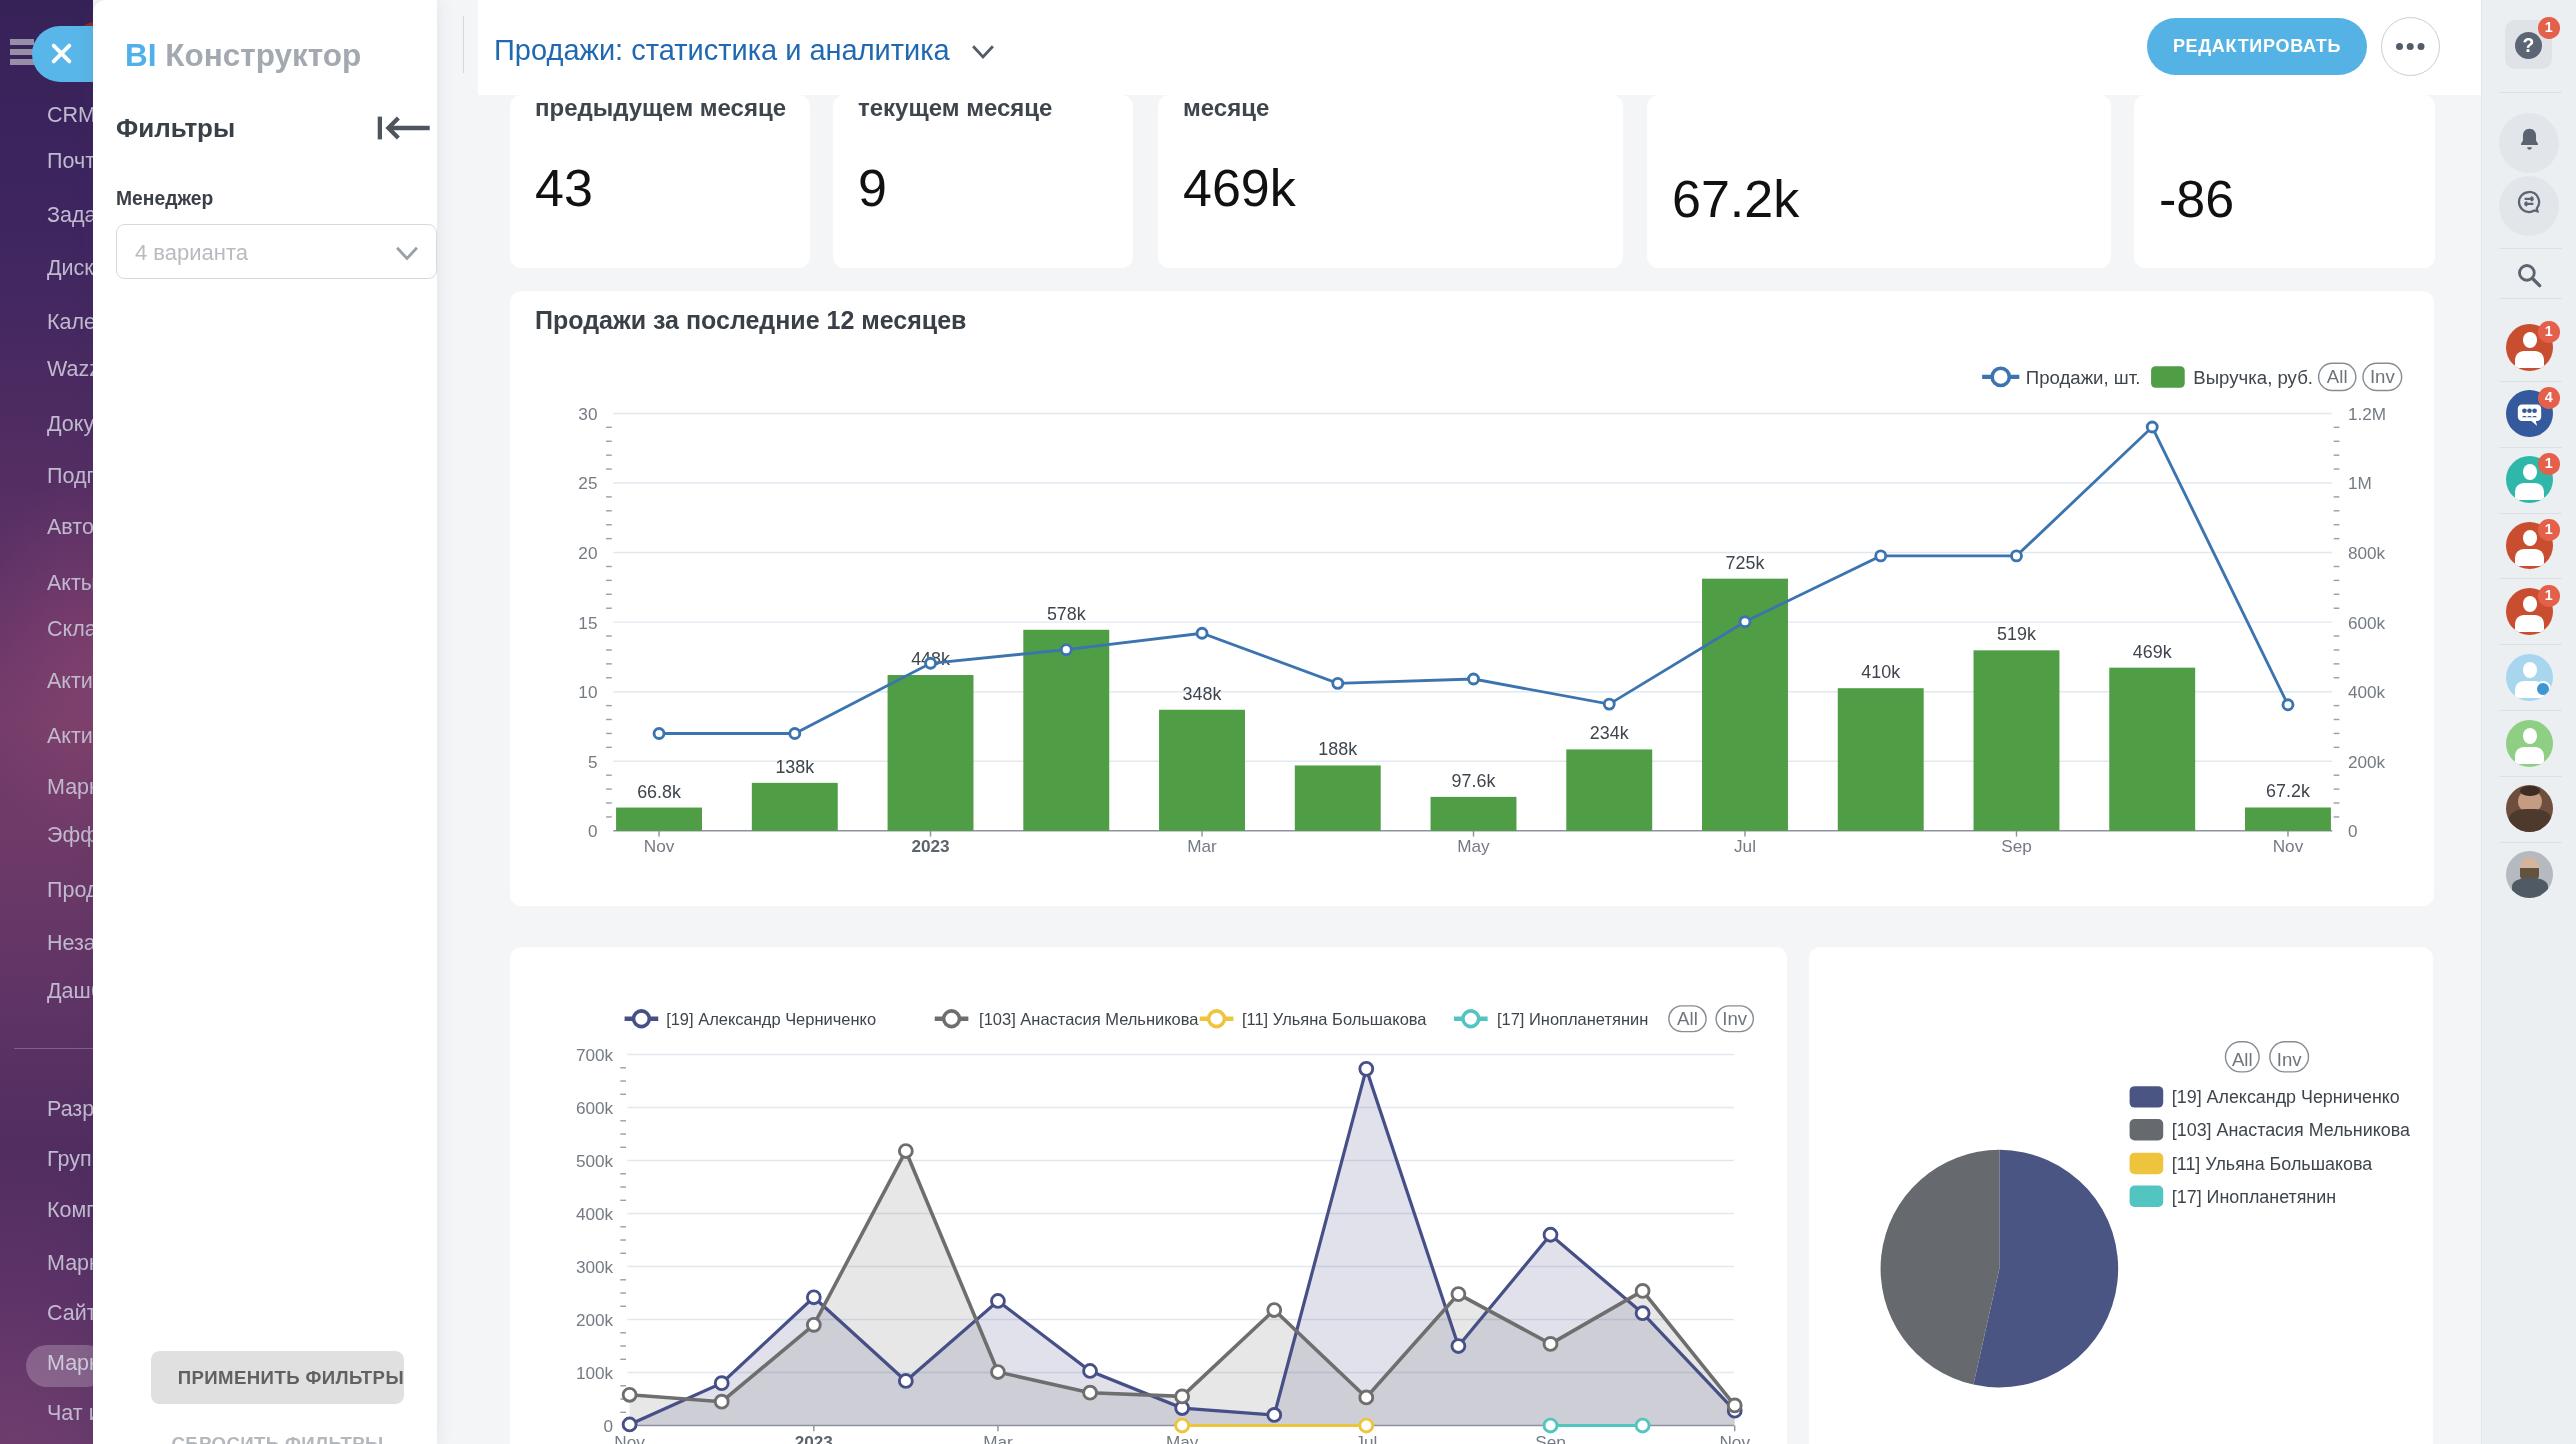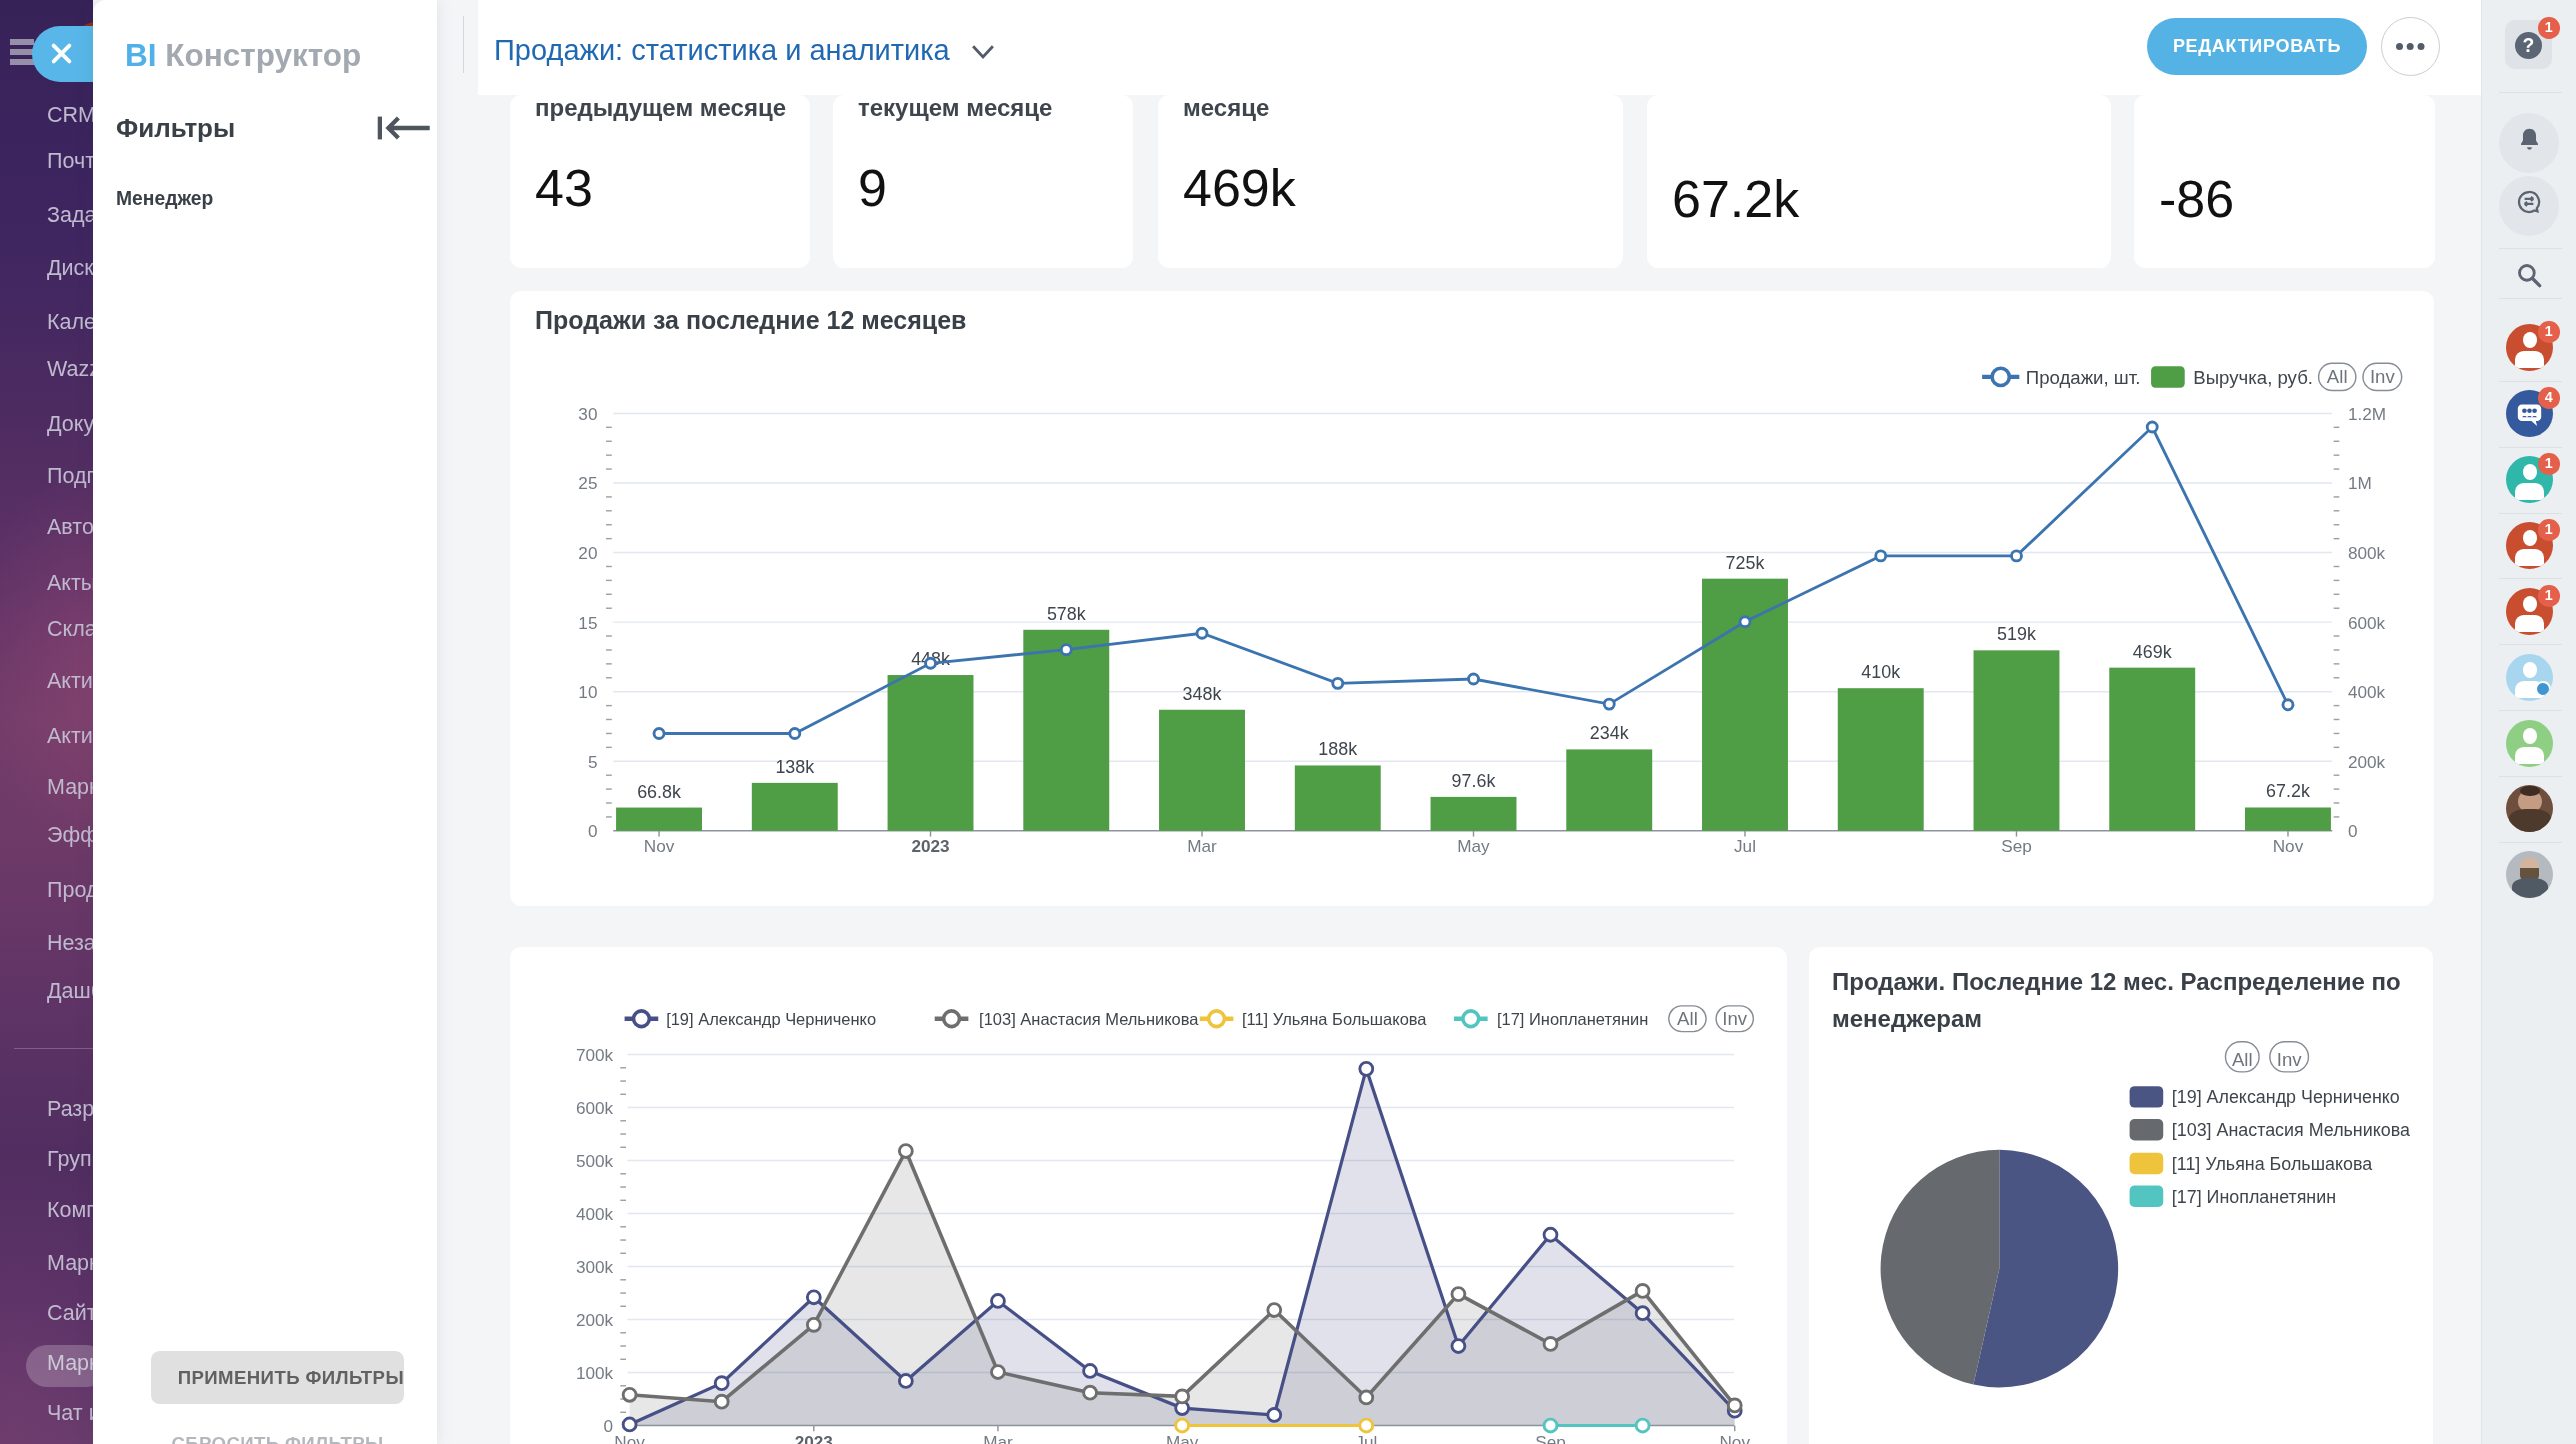--- a/index.html
+++ b/index.html
@@ -54,20 +54,26 @@
 
 <div style="position:absolute;left:93px;top:0;width:344px;height:1445px;background:#fff;border-radius:13px 0 0 0;box-shadow:0 0 17px rgba(50,60,80,.10)">
   <div style="position:absolute;left:32px;top:37px;font-size:31.5px;font-weight:bold;color:#4fb0ea">BI <span style="color:#a3a9b0">Конструктор</span></div>
   <div style="position:absolute;left:23px;top:113px;font-size:26px;font-weight:bold;color:#3a4048">Фильтры</div>
   <svg width="57" height="26" viewBox="0 0 80 36" style="position:absolute;left:284px;top:115px">
     <line x1="4" y1="2" x2="4" y2="34" stroke="#4e555e" stroke-width="6"></line>
     <line x1="16" y1="18" x2="74" y2="18" stroke="#4e555e" stroke-width="6"></line>
     <path d="M30 4 L16 18 L30 32" fill="none" stroke="#4e555e" stroke-width="6"></path>
   </svg>
   <div style="position:absolute;left:23px;top:188px;font-size:19.3px;font-weight:bold;color:#3a4048">Менеджер</div>
+  <div style="position:absolute;left:23px;top:224px;width:321px;height:55px;border:1.4px solid #d6d8dc;border-radius:8.6px">
+    <div style="position:absolute;left:18px;top:15px;font-size:22px;color:#b7bbc0">4 варианта</div>
+    <svg width="26" height="17" viewBox="0 0 36 24" style="position:absolute;right:15.8px;top:20px">
+      <path d="M4 4 L18 19 L32 4" fill="none" stroke="#9aa0a8" stroke-width="4"></path>
+      </svg>
+  </div>
   <div style="position:absolute;left:58px;top:1351px;width:253px;height:53px;background:#e0e0e0;border-radius:8.6px;
        font-size:18.6px;font-weight:bold;color:#616161;letter-spacing:0.4px;text-align:right;line-height:53px;white-space:nowrap">ПРИМЕНИТЬ ФИЛЬТРЫ</div>
   <div style="position:absolute;left:58px;top:1433px;width:253px;font-size:18.6px;font-weight:bold;color:#b4b8bc;letter-spacing:0.4px;text-align:center;white-space:nowrap">СБРОСИТЬ ФИЛЬТРЫ</div>
 </div>
 
 <div style="position:absolute;left:478px;top:0;width:2003px;height:95px;background:#fff"></div>
 <div style="position:absolute;left:463px;top:15.8px;width:1.4px;height:57px;background:#d5d9dd"></div>
 <div style="position:absolute;left:494px;top:34px;font-size:29px;color:#2068b2">Продажи: статистика и аналитика</div>
 <svg width="24" height="15.8" viewBox="0 0 34 22" style="position:absolute;left:971px;top:44px">
   <path d="M3 3 L17 18 L31 3" fill="none" stroke="#525c69" stroke-width="4"></path>
@@ -336,21 +342,20 @@
       <circle cx="1341.5" cy="100" r="11" fill="#fff" stroke="#52c5c0" stroke-width="5"></circle>
       <text x="1378" y="109" font-size="23" fill="#3f454d">[17] Инопланетянин</text>
       <rect x="1618" y="82" width="52" height="36" rx="18" fill="none" stroke="#878d95" stroke-width="2"></rect>
       <text x="1644.0" y="109" font-size="26" fill="#6e747c" text-anchor="middle">All</text>
       <rect x="1684" y="82" width="52" height="36" rx="18" fill="none" stroke="#878d95" stroke-width="2"></rect>
       <text x="1710.0" y="109" font-size="26" fill="#6e747c" text-anchor="middle">Inv</text>
     </svg>
 </div>
 
 <div class="card" style="left:1809px;top:947px;width:624px;height:498px;border-radius:11.5px 11.5px 0 0">
-  <div style="position:absolute;left:23px;top:15.8px;width:605px;font-size:24px;font-weight:bold;color:#3a4048;line-height:37px">Продажи. Последние 12 мес. Распределение по менеджерам</div>
   <svg width="624" height="498" viewBox="0 0 872 695" style="position:absolute;left:0;top:0">
       <path d="M266,449 L266,283 A166,166 0 1 1 229.8,611 Z" fill="#4a5584"></path>
       <path d="M266,449 L229.8,611 A166,166 0 0 1 266,283 Z" fill="#666a6e"></path>
       <rect x="448" y="194" width="47" height="30" rx="7" fill="#4a5584"></rect>
       <text x="507" y="218" font-size="25" fill="#3f454d">[19] Александр Черниченко</text>
       <rect x="448" y="240" width="47" height="30" rx="7" fill="#666a6e"></rect>
       <text x="507" y="264" font-size="25" fill="#3f454d">[103] Анастасия Мельникова</text>
       <rect x="448" y="287" width="47" height="30" rx="7" fill="#eec43c"></rect>
       <text x="507" y="311" font-size="25" fill="#3f454d">[11] Ульяна Большакова</text>
       <rect x="448" y="333" width="47" height="30" rx="7" fill="#52c5c0"></rect>

